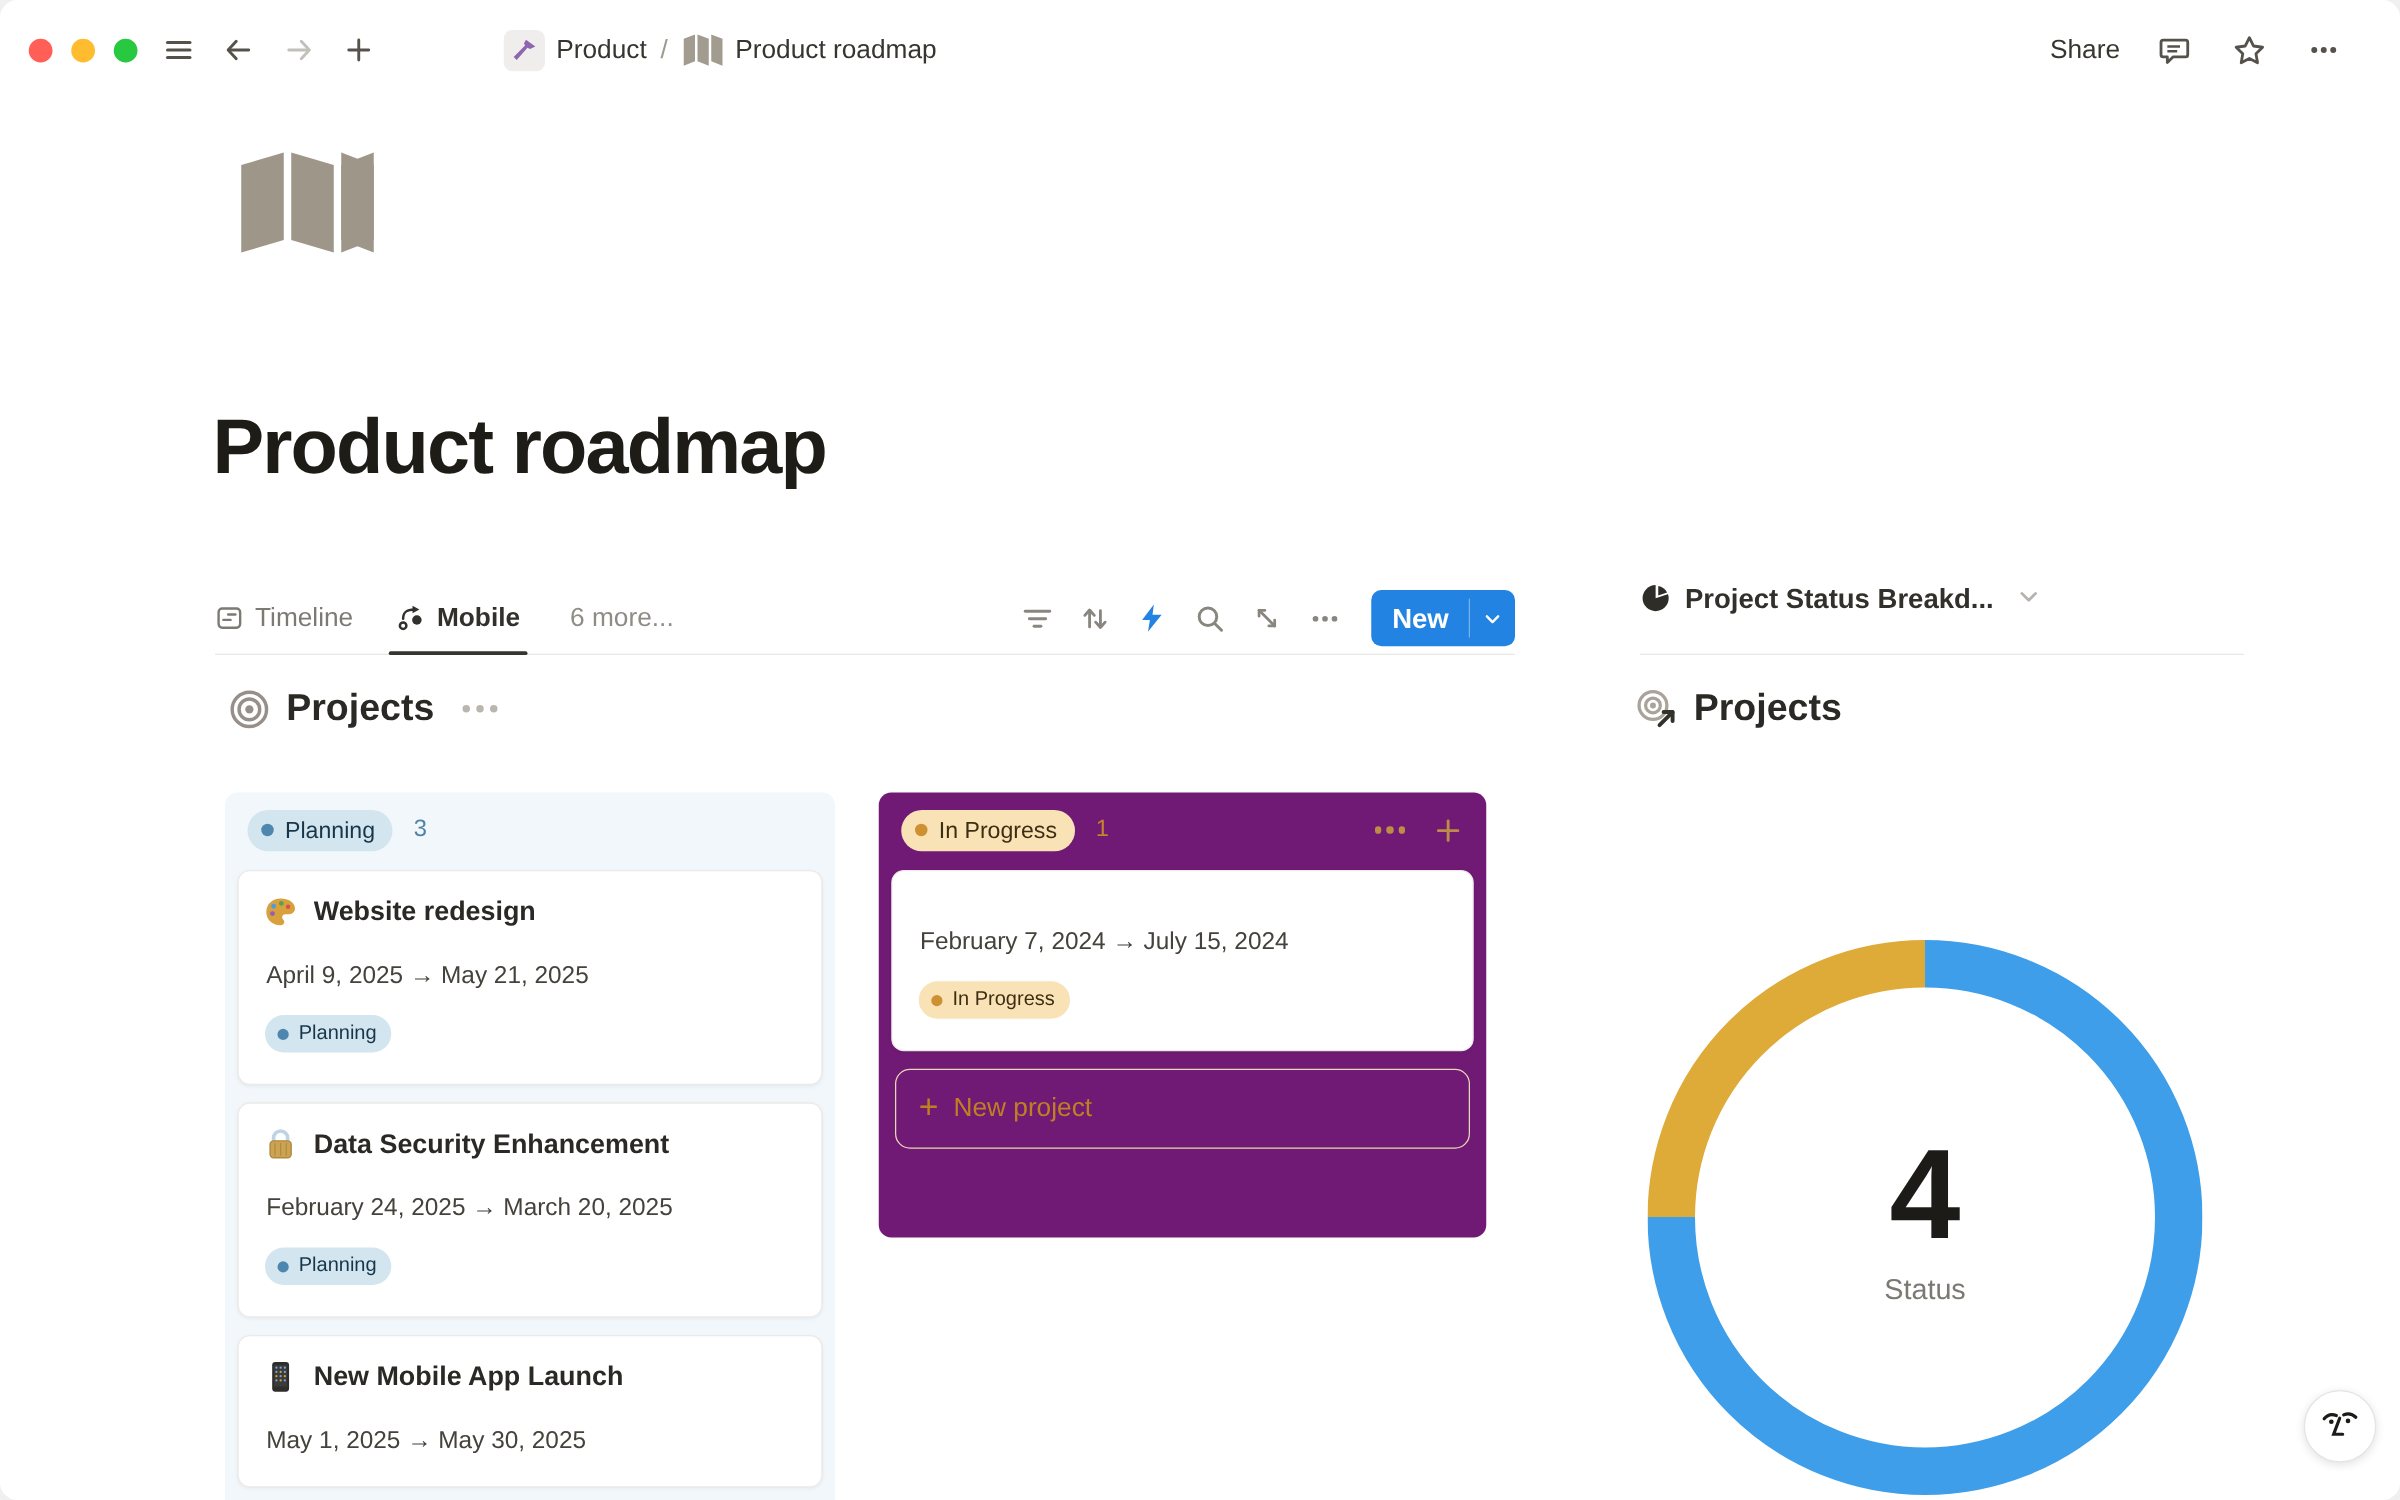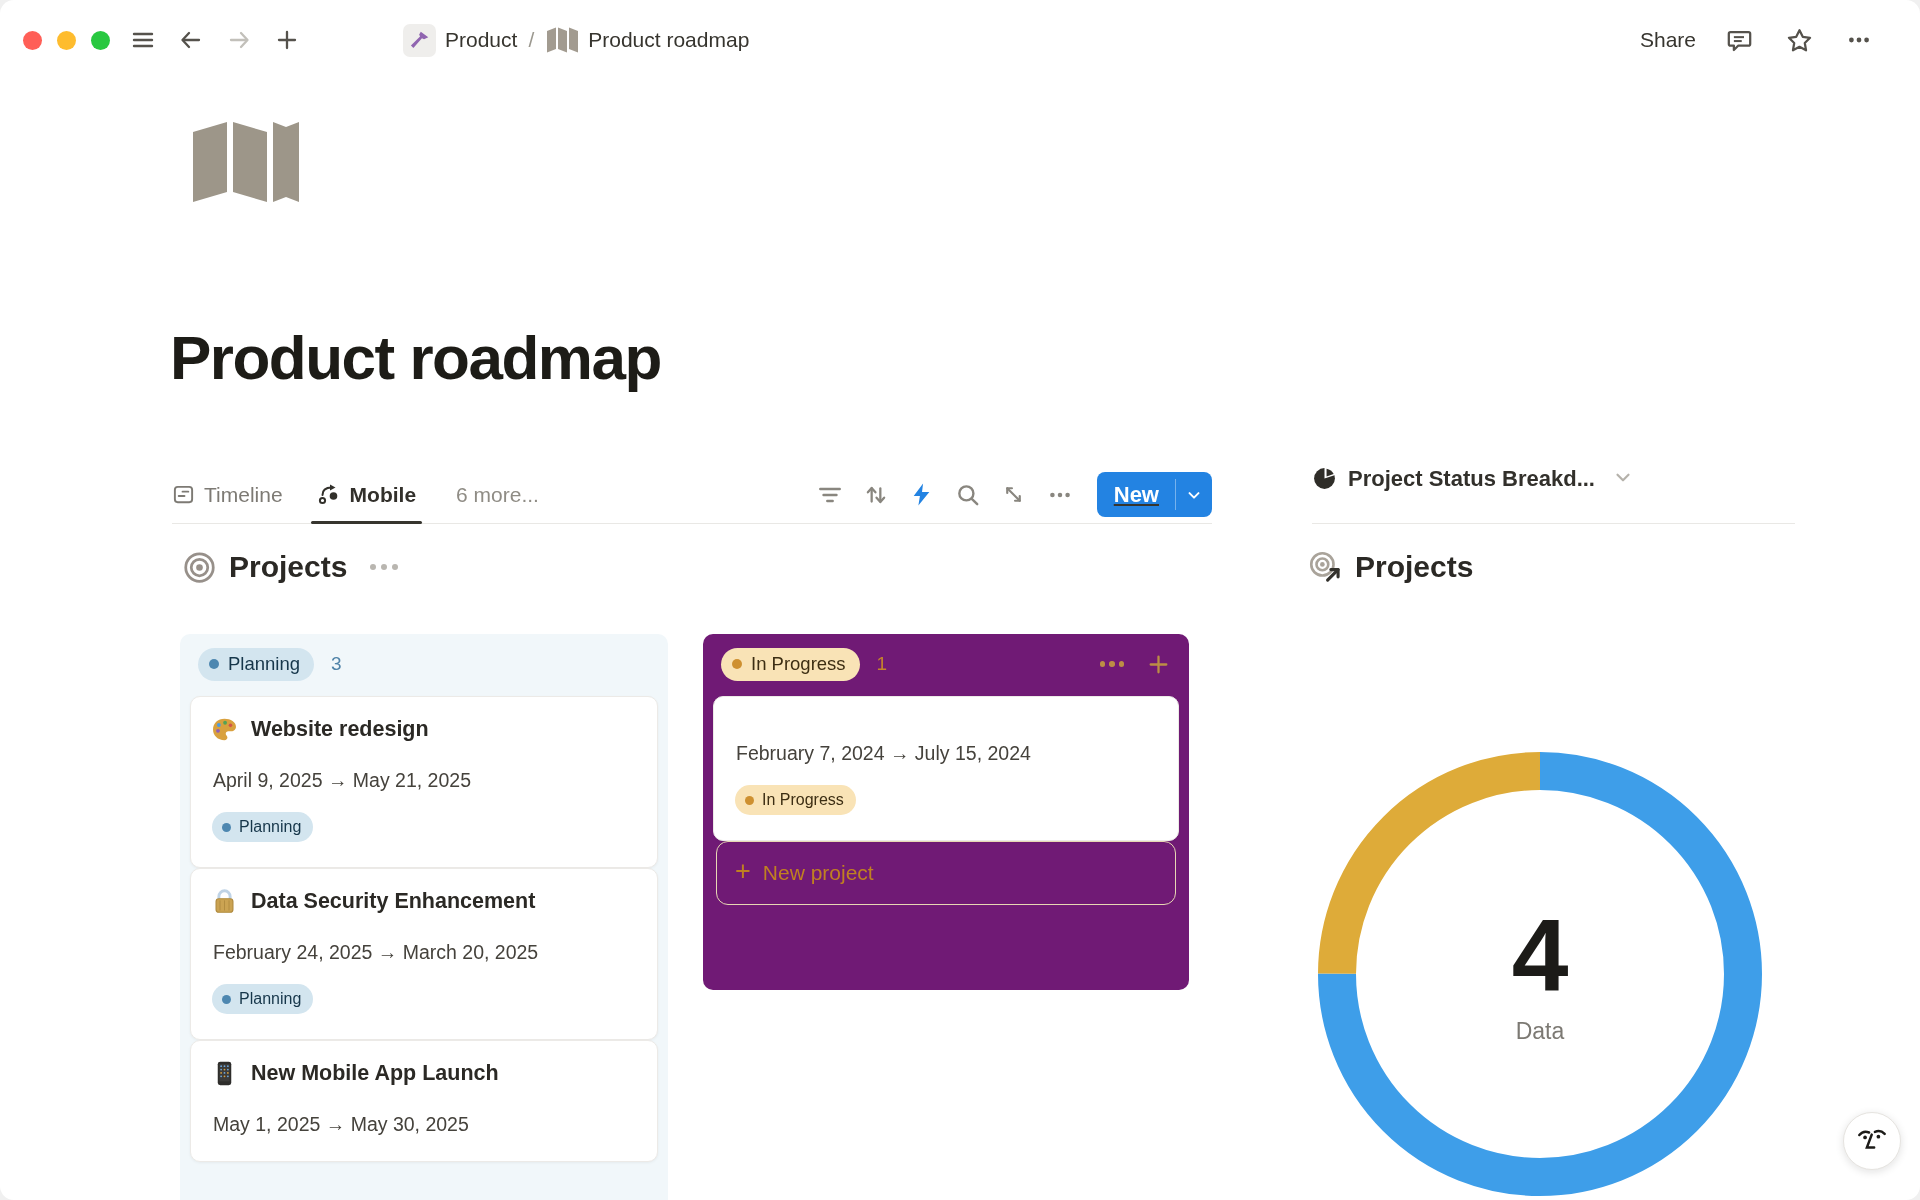--- a/index.html
+++ b/index.html
@@ -37,21 +37,21 @@
   .tab { position:relative; height:100%; display:flex; align-items:center; gap:9px;
          margin-right:34px; font-size:21px; color:#7D7A74; cursor:pointer; }
   .tab.active { color:#32302B; font-weight:600; }
   .tab.active::after { content:""; position:absolute; left:-6px; right:-6px; bottom:-1px;
          height:3px; background:#37352F; border-radius:2px; }
   .tab-more { font-size:21px; color:#8F8C85; margin-left:6px; cursor:pointer; }
   .tab-tools { margin-left:auto; display:flex; align-items:center; gap:12px; }
   .tool-btn { width:34px; height:34px; display:flex; align-items:center; justify-content:center;
               border-radius:6px; cursor:pointer; }
   .new-btn { display:flex; align-items:stretch; height:45px; margin-left:8px;
-             background:#2383E2; border-radius:8px; overflow:hidden; cursor:pointer;text-decoration:underline; }
+             background:#2383E2; border-radius:8px; overflow:hidden; cursor:pointer; }
   .new-btn .label { display:flex; align-items:center; padding:0 16px 0 17px;
                     color:#fff; font-size:22px; font-weight:600; }
   .new-btn .divider { width:1px; background:rgba(255,255,255,0.38); margin:7px 0; }
   .new-btn .chev { display:flex; align-items:center; justify-content:center; width:36px; }
 
   
   .chart-header { position:absolute; left:1312px; top:466px; width:483px; height:58px;
                   display:flex; gap:11px; border-bottom:1px solid #E9E8E5; }
   .chart-header .ch-title { font-size:22px; font-weight:600; color:#32302B; cursor:pointer; }
 
@@ -79,21 +79,21 @@
   .count-blue { color:#5083A8; }
   .count-yellow { color:#C5832B; }
   .col-actions { margin-left:auto; display:flex; align-items:center; gap:16px; }
   .col-actions .act { display:flex; align-items:center; justify-content:center;
                       width:30px; height:30px; cursor:pointer; }
   .dots3 { display:flex; gap:4px; }
   .dots3 i { width:5.5px; height:5.5px; border-radius:50%; background:#BC8E45; }
 
   .card { background:#fff; border:1px solid #ECEAE7; border-radius:10px;
           box-shadow:0 1px 3px rgba(15,15,15,0.05); padding:19px 20px 25px 20px;
-          margin-bottom:0; cursor:pointer; }
+          margin-bottom:14px; cursor:pointer; }
   .card-title-row { display:flex; align-items:center; gap:13px; }
   .card-title { font-size:21.5px; font-weight:600; color:#2B2925; }
   .card-dates { margin-top:26px; margin-left:2px; font-size:19.5px; color:#45423C; }
   .badge { display:inline-flex; align-items:center; gap:8px; height:30px; border-radius:15px;
            padding:0 12px 0 10px; font-size:16px; margin-top:20px; margin-left:1px; }
   .badge .pdot { width:9px; height:9px; border-radius:50%; }
 
   .new-project { margin:0 3px; height:64px; border:1.5px solid #E7D7B4; border-radius:12px;
                  display:flex; align-items:center; gap:12px; padding-left:18px;
                  color:#C08021; font-size:21px; cursor:pointer; }
@@ -462,21 +462,21 @@
 
   <div class="donut-wrap">
     <svg width="444" height="444" viewBox="0 0 444 444">
       <g transform="rotate(-90 222 222)">
         <circle cx="222" cy="222" r="203" fill="none" stroke="#3E9EE9" stroke-width="38" stroke-dasharray="956.6 318.9"></circle>
         <circle cx="222" cy="222" r="203" fill="none" stroke="#DEAB39" stroke-width="38" stroke-dasharray="318.9 956.6" stroke-dashoffset="-956.6"></circle>
       </g>
     </svg>
     <div class="donut-center">
       <div class="donut-value">4</div>
-      <div class="donut-label">Data</div>
+      <div class="donut-label">Status</div>
     </div>
   </div>
 
   <div class="ai-btn">
     <svg width="32" height="32" viewBox="0 0 24 24">
         <g fill="none" stroke="#1C1B18" stroke-width="1.9" stroke-linecap="round">
           <path d="M2.5 7.5 Q5.5 3.8 9.8 5.6"></path>
           <path d="M14.2 5.2 Q18.2 3.4 21.5 6.6"></path>
           <path d="M11.8 7.2 L8.2 16.8 L13.6 16.8"></path>
         </g>

